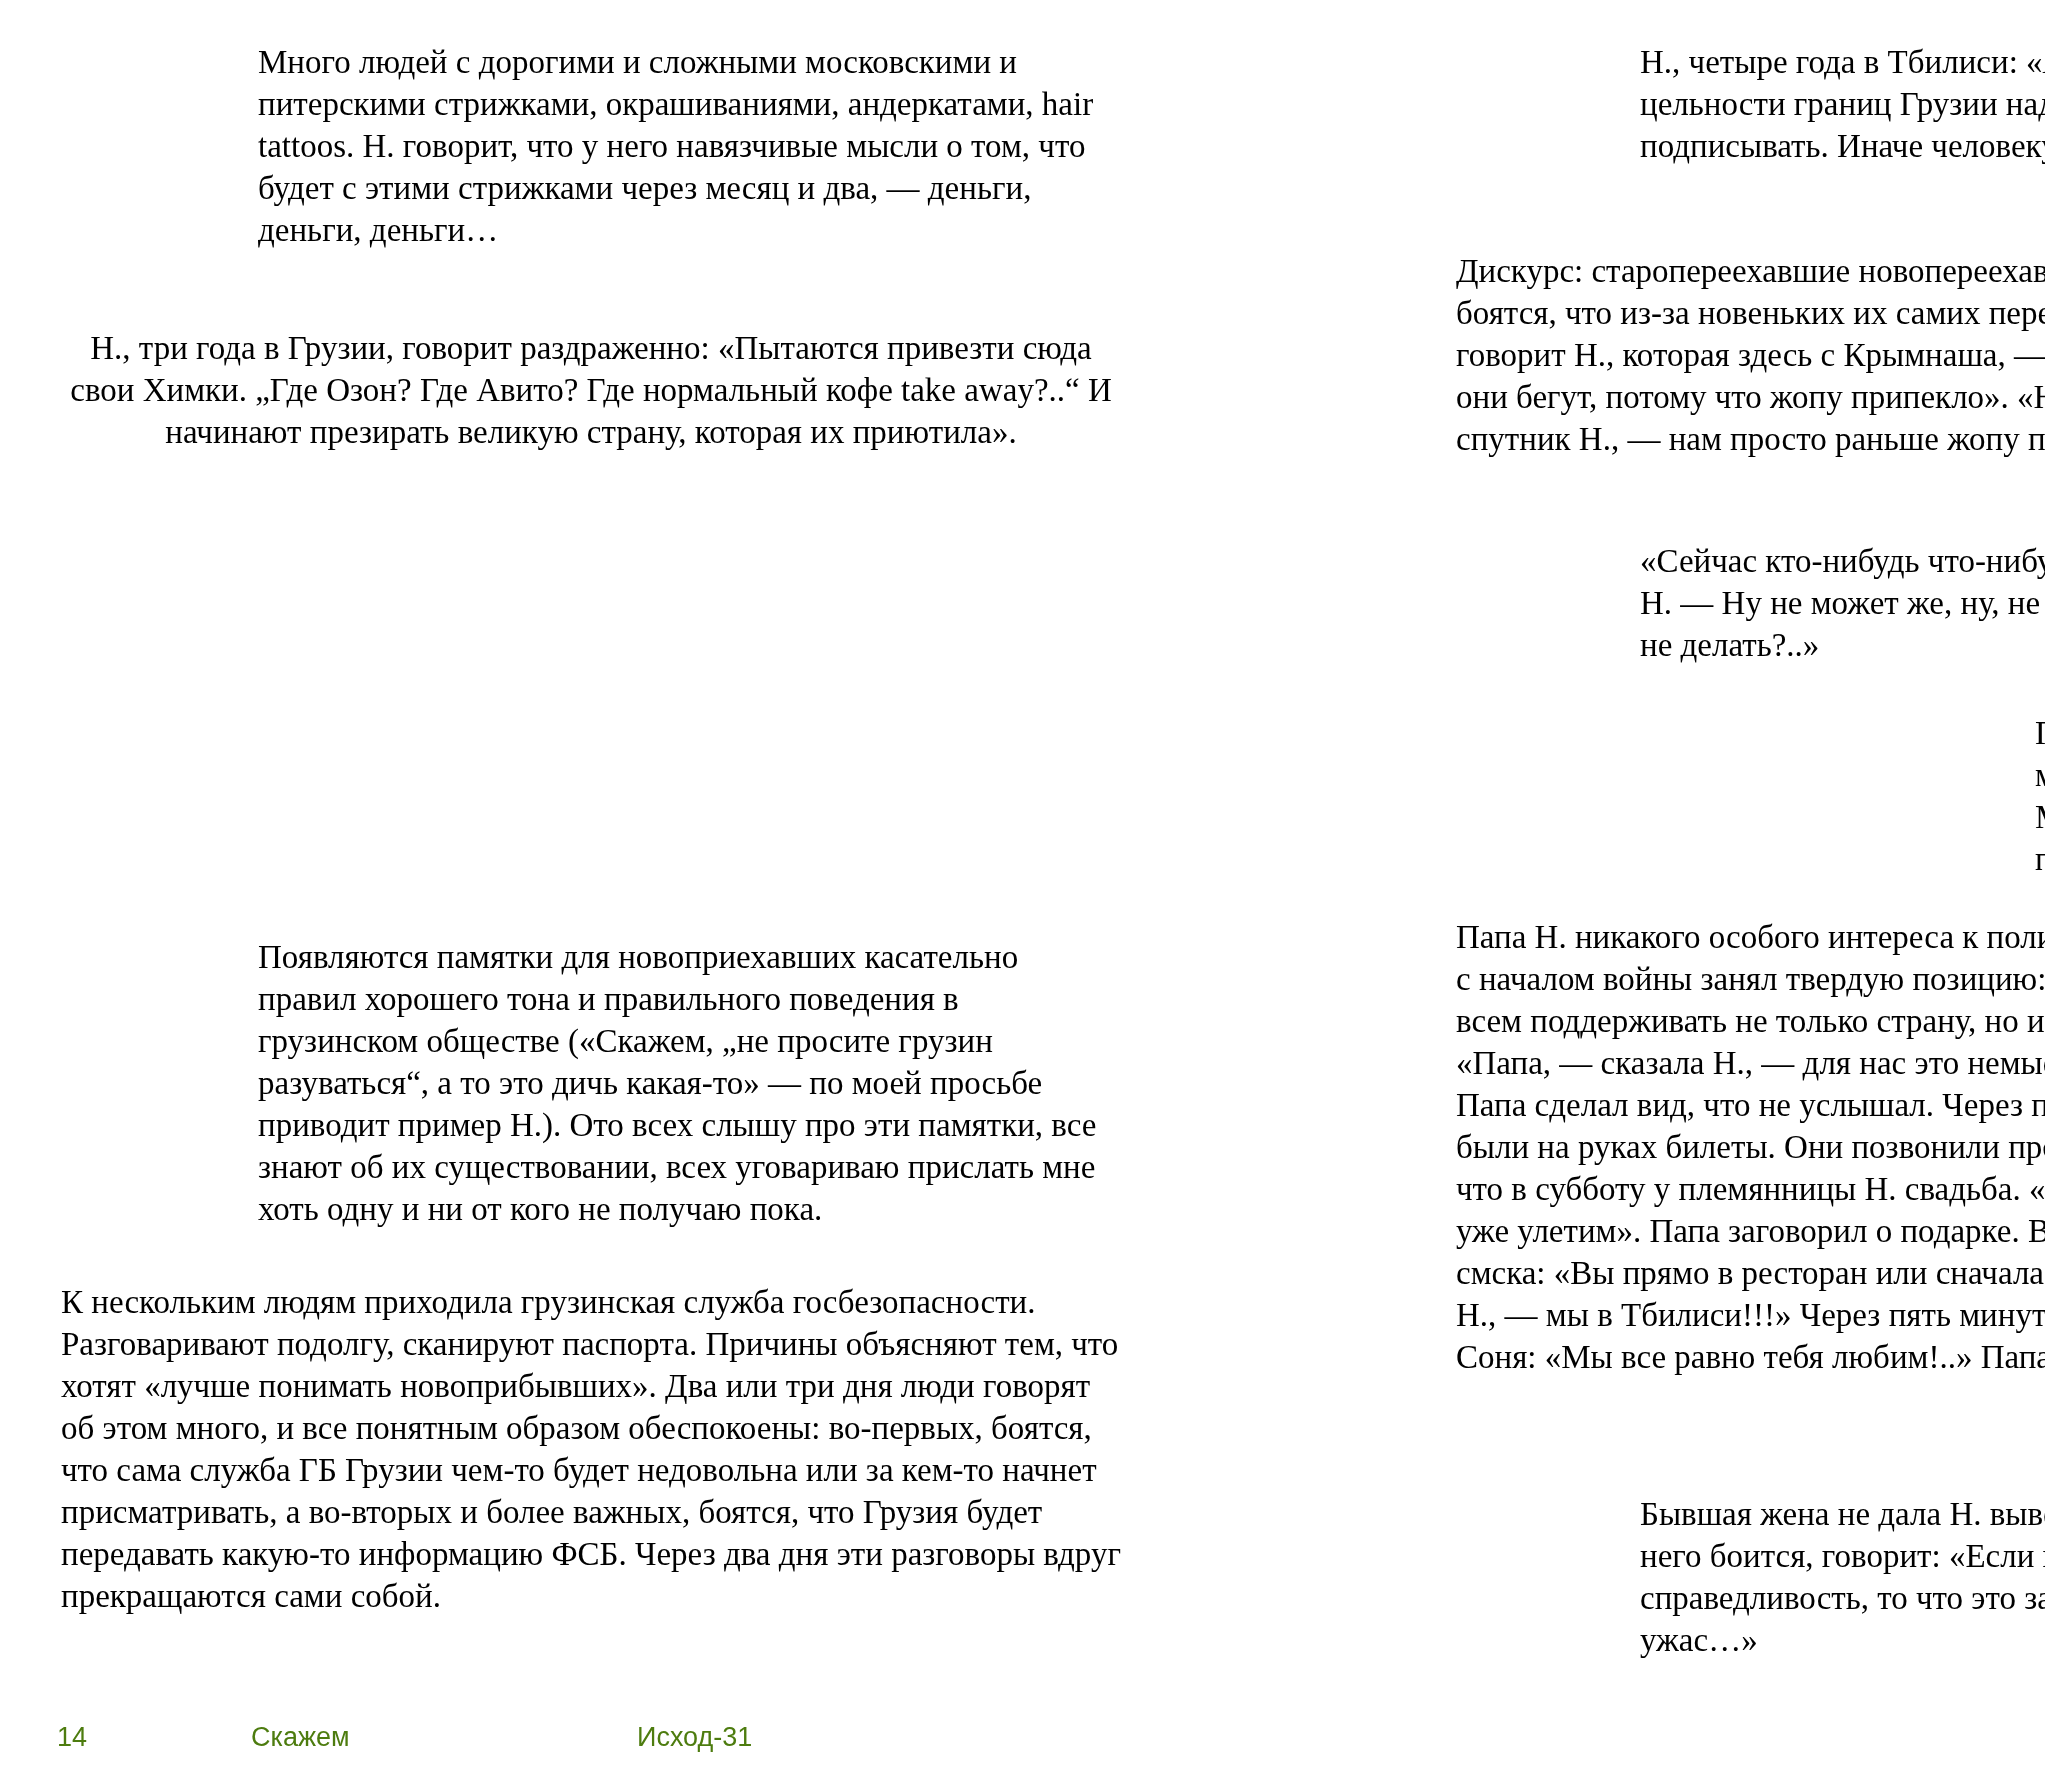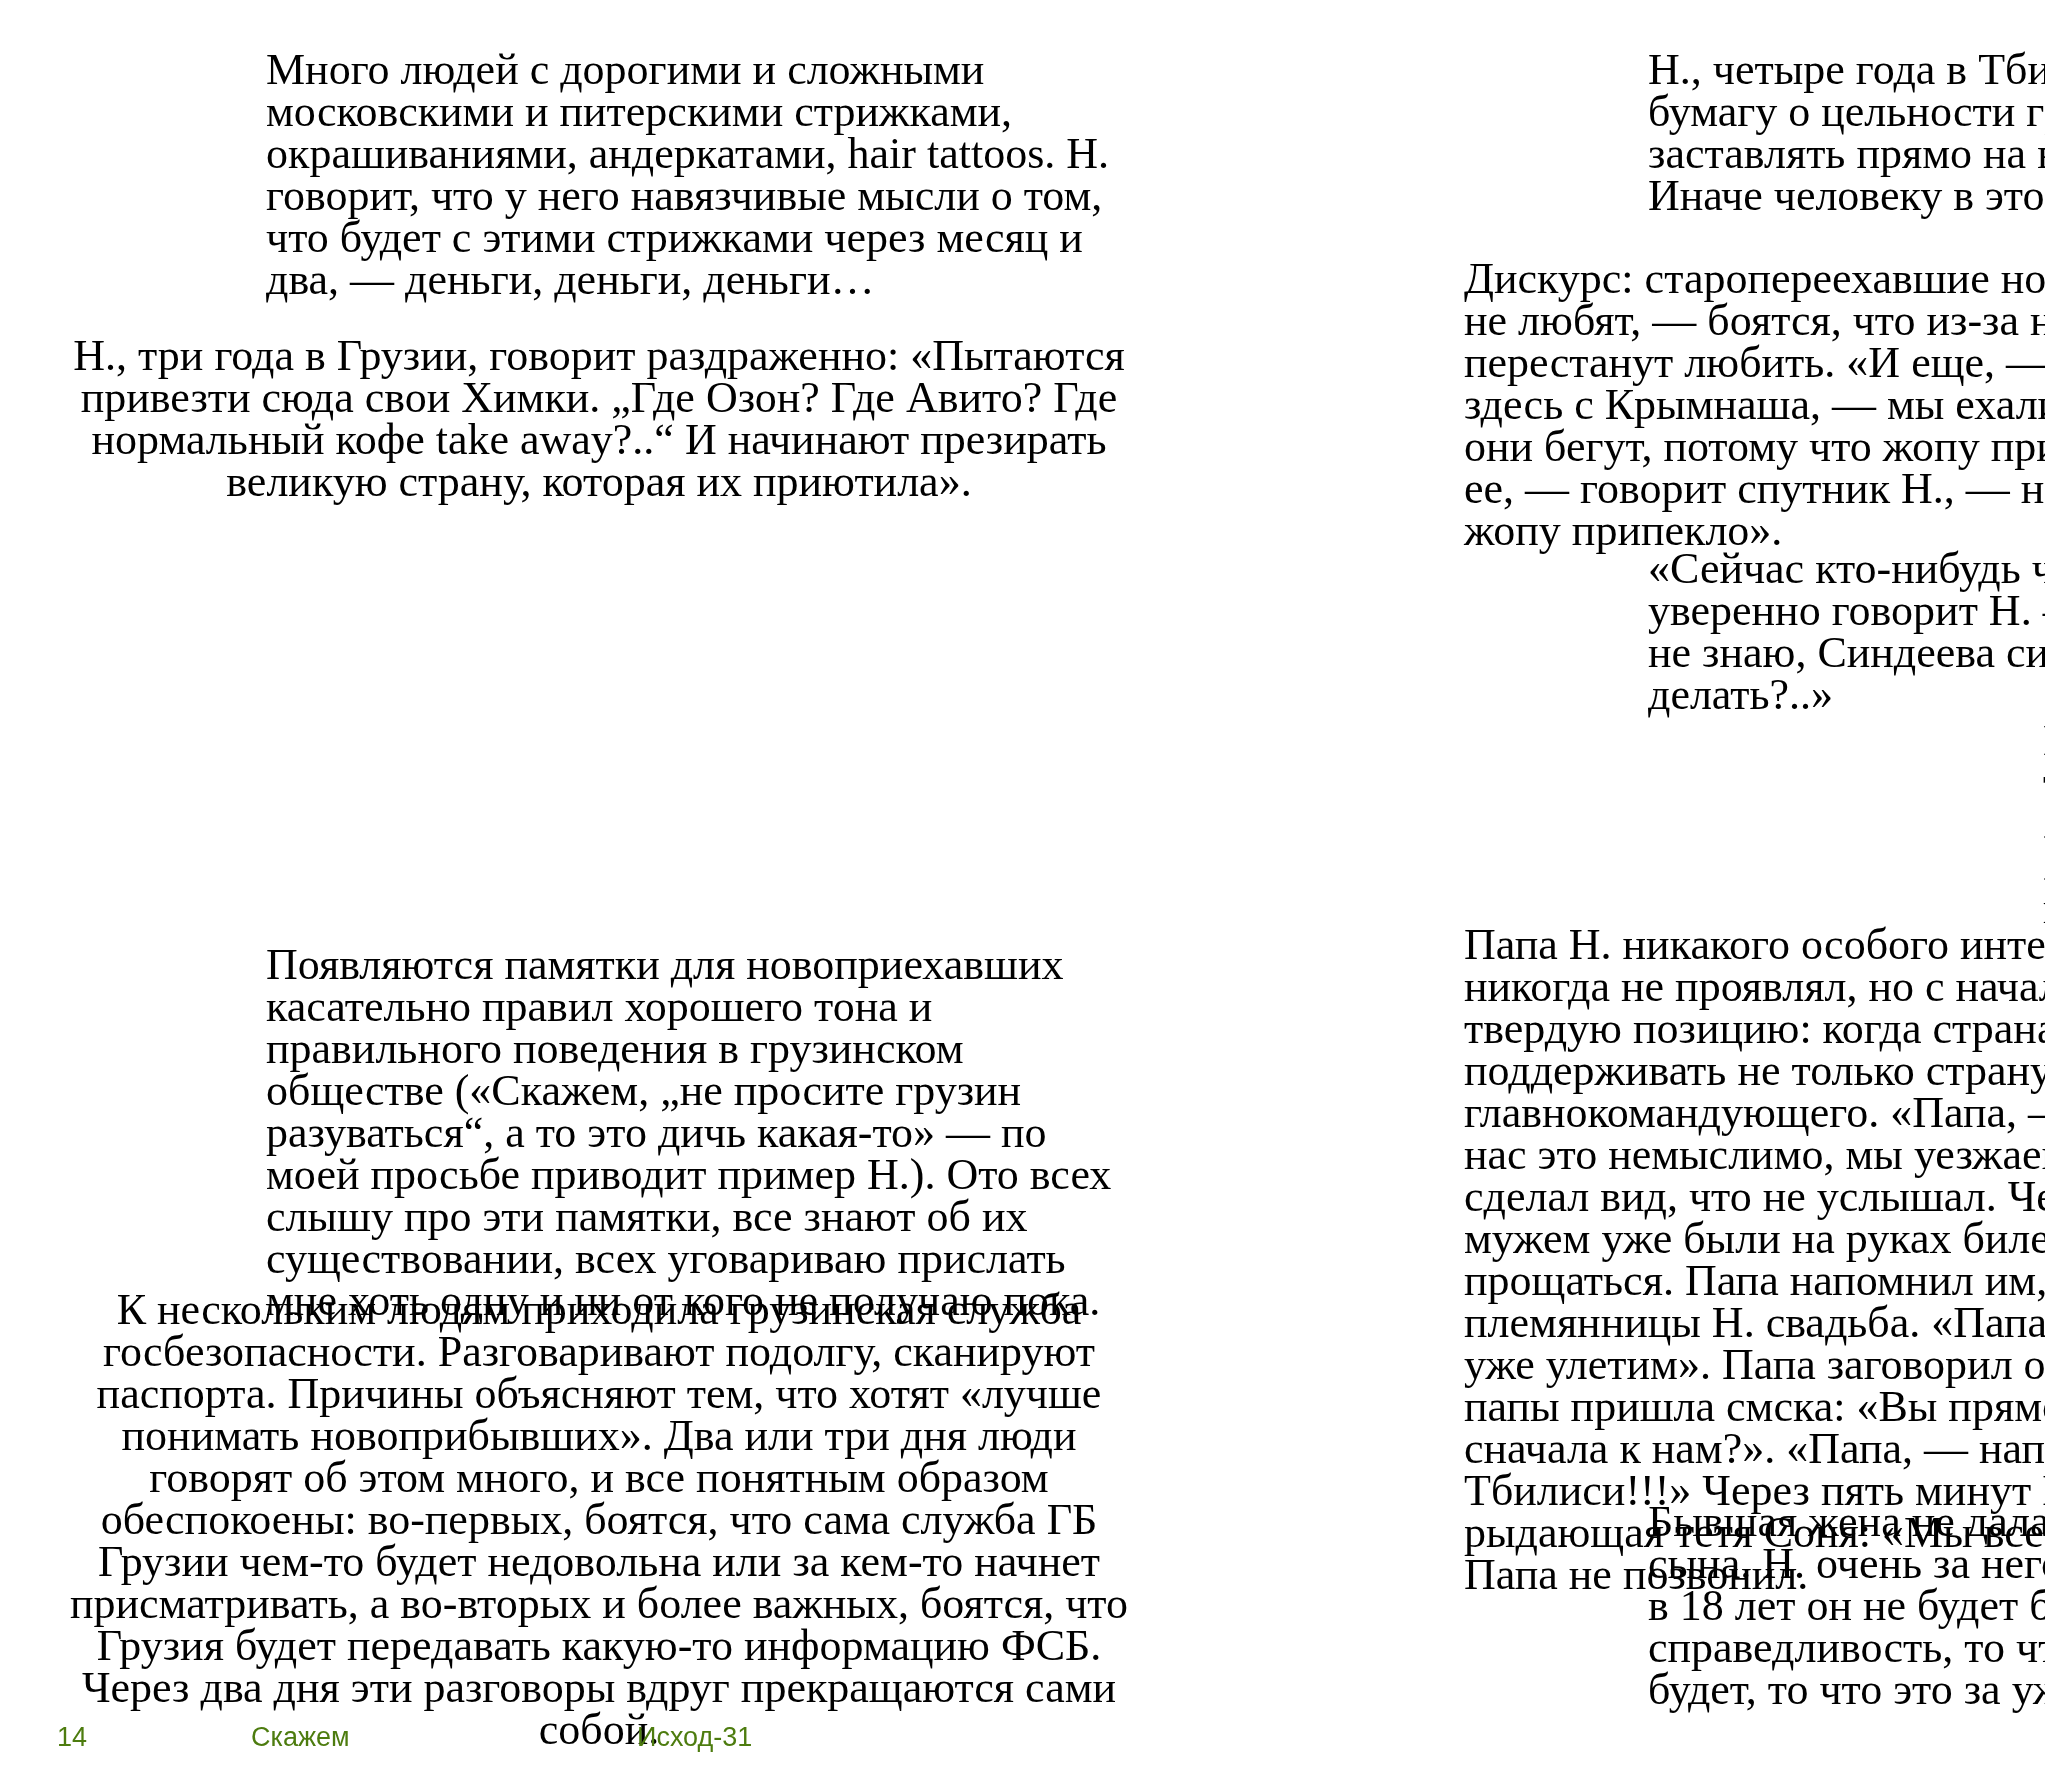--- a/index.html
+++ b/index.html
@@ -19,23 +19,23 @@
     top: 0;
     width: 1256px;
     height: 1788px;
     background: transparent;
   }
   .page-left  { left: 0; }
   .page-right { left: 1256px; }
 
   .para {
     position: absolute;
-    margin: 8px;
+    margin: 0;
     font-family: "Liberation Serif", "DejaVu Serif", serif;
-    font-size: 44px;
+    font-size: 33px;
     line-height: 42px;
     color: #000000;
     text-align: left;
     letter-spacing: 0;
     hyphens: auto;
     -webkit-hyphens: auto;
   }
 
   .runner {
     position: absolute;
@@ -45,21 +45,21 @@
     line-height: 25px;
     color: #4d7c0f;
     white-space: nowrap;
   }
 
   
   .lp-1 { left: 258px;  top: 41px;  width: 859px; }
   .lp-2 { left: 61px;  top: 327px;  width: 1060px; text-align: center; }
   .lp-3 { left: 639px; top: 540px; width: 470px; }
   .lp-4 { left: 258px;  top: 936px; width: 859px; }
-  .lp-5 { left: 61px;  top: 1281px; width: 1060px; text-align: center; }
+  .lp-5 { left: 61px;  top: 1281px; width: 1060px; }
 
   .lf-num   { left: 56px;  top: 1724px; }
   .lf-chap  { left: 250px;  top: 1724px; }
   .lf-title { left: 636px; top: 1724px; }
 
   
   .rp-1 { left: 384px;  top: 41px;  width: 863px; }
   .rp-2 { left: 200px;  top: 250px;  width: 1023px; }
   .rp-3 { left: 384px;  top: 540px; width: 863px; }
   .rp-4 { left: 779px; top: 712px; width: 417px; }

